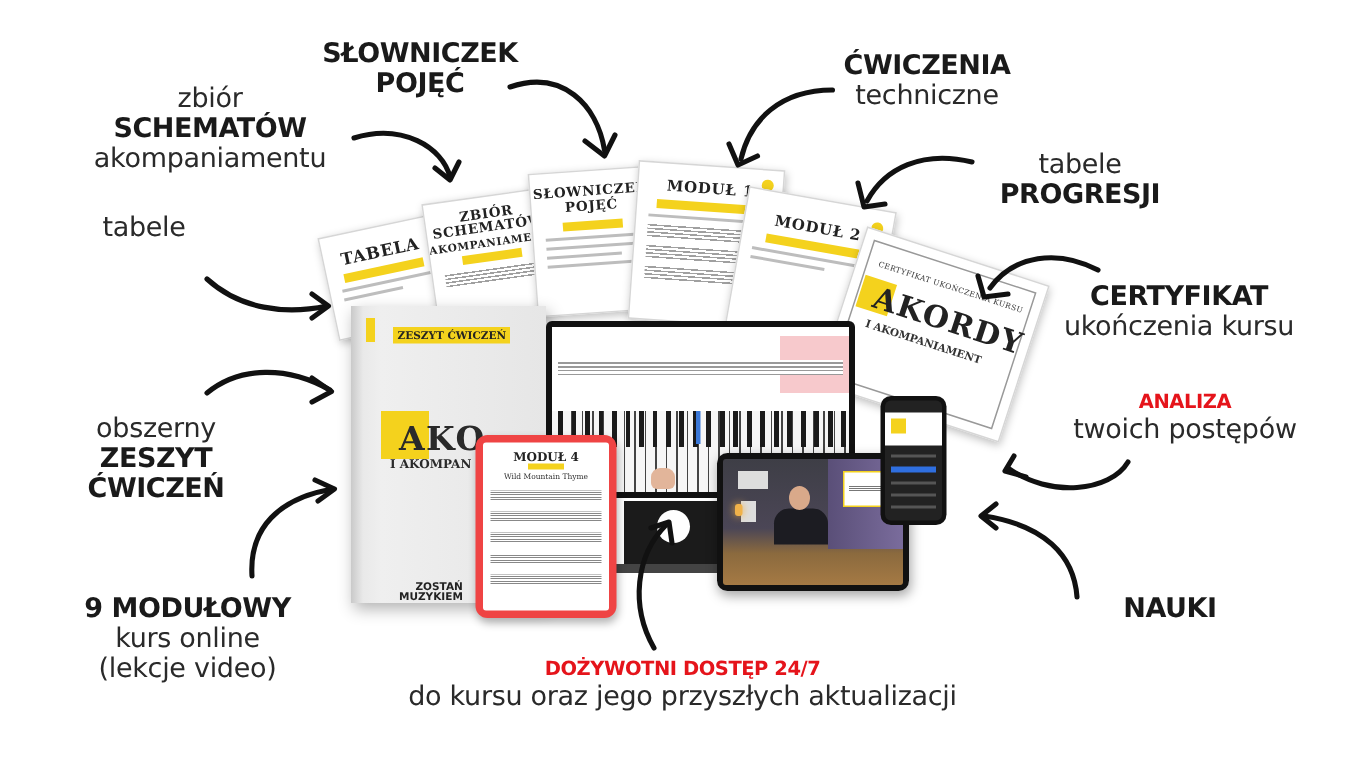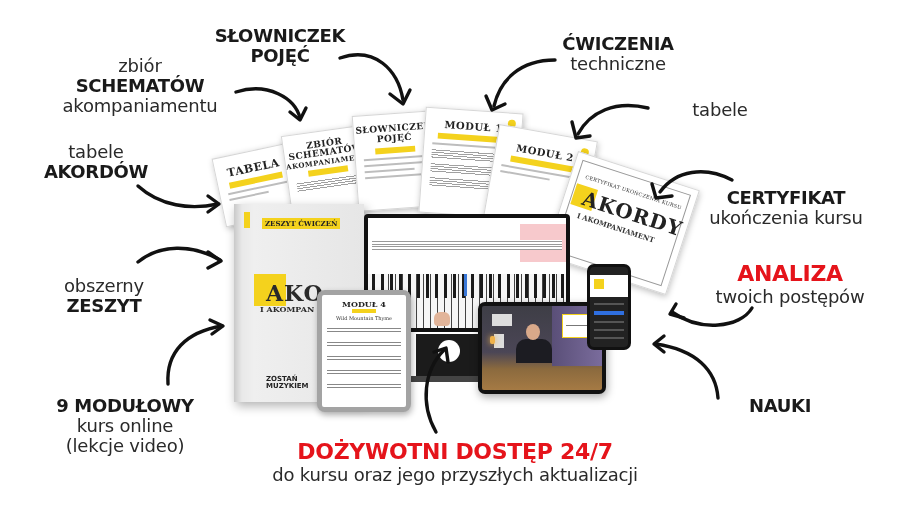--- a/index.html
+++ b/index.html
@@ -2,57 +2,57 @@
 <html><head>
 <meta charset="utf-8">
 <style>
   * { box-sizing: border-box; margin: 0; padding: 0; }
   html, body { width: 910px; height: 512px; background: #ffffff; overflow: hidden; }
   body { position: relative; font-family: "DejaVu Sans", "Liberation Sans", sans-serif; color: #1c1c1c; }
 
   .label { position: absolute; text-align: center; line-height: 1.12; white-space: nowrap; }
   .label .n { display: block; font-size: 18px; font-weight: 400; color: #2a2a2a; letter-spacing: -0.2px; }
   .label .b { display: block; font-size: 18px; font-weight: 700; color: #1a1a1a; letter-spacing: -0.3px; }
-  .label .r { display: block; font-size: 22px; font-weight: 700; color: #e5141b; letter-spacing: -0.3px; }
+  .label .r { display: block; font-size: 13px; font-weight: 700; color: #e5141b; letter-spacing: -0.3px; }
 
   svg.arrows { position: absolute; left: 0; top: 0; width: 910px; height: 512px; pointer-events: none; }
   svg.arrows path { fill: none; stroke: #111; stroke-width: 3.4; stroke-linecap: round; stroke-linejoin: round; }
 
   
   .sheet { position: absolute; background: #fff; border: 1px solid #d6d6d6; box-shadow: 1px 2px 6px rgba(0,0,0,0.25); overflow: hidden; }
   .sheet .st { font-family: "DejaVu Serif", "Liberation Serif", serif; font-weight: 700; color: #222; text-align: center; letter-spacing: 0.5px; }
   .sheet .hl { background: #f4d21d; height: 6px; margin: 3px auto; }
   .sheet .ln { height: 2px; background: #bdbdbd; margin: 4px 8px; }
   .sheet .staff { height: 10px; margin: 4px 8px; background: repeating-linear-gradient(#fff 0 1px, #888 1px 2px, #fff 2px 2.4px); opacity: .8; }
   .ydot { position: absolute; width: 8px; height: 8px; border-radius: 50%; background: #f4d21d; }
 
   
   .book { position: absolute; left: 234px; top: 204px; width: 130px; height: 198px; background: linear-gradient(90deg,#c9c9c9 0,#e9e9e9 8px,#efefef 20px,#e6e6e6 100%); box-shadow: 2px 4px 10px rgba(0,0,0,0.3); }
   .book .spine-y { position: absolute; left: 10px; top: 8px; width: 6px; height: 16px; background: #f4d21d; }
   .book .tag { position: absolute; left: 28px; top: 14px; font-family: "DejaVu Serif", serif; font-size: 7px; font-weight: 700; background: #f4d21d; padding: 1px 3px; color: #222; }
   .book .sq { position: absolute; left: 20px; top: 70px; width: 32px; height: 32px; background: #f4d21d; }
   .book .big { position: absolute; left: 32px; top: 76px; font-family: "DejaVu Serif", serif; font-size: 22px; font-weight: 700; color: #2a2a2a; letter-spacing: 1px; }
   .book .sub { position: absolute; left: 26px; top: 100px; font-family: "DejaVu Serif", serif; font-size: 8px; font-weight: 700; color: #2a2a2a; }
-  .book .logo { position: absolute; left: 32px; top: 172px; font-size: 7px; font-weight: 700; line-height: 1; color: #222; }
+  .book .logo { position: absolute; left: 32px; top: 184px; font-size: 7px; font-weight: 700; line-height: 1; color: #222; text-align: right; }
 
   
   .laptop { position: absolute; left: 364px; top: 214px; width: 206px; height: 118px; background: #111; border-radius: 4px; padding: 4px; }
   .laptop .scr { width: 100%; height: 100%; background: #fff; position: relative; overflow: hidden; }
   .laptop .pink { position: absolute; right: 0; top: 6px; width: 46px; height: 38px; background: #f7c9cc; }
   .laptop .stafl { position: absolute; left: 4px; right: 4px; top: 22px; height: 10px; background: repeating-linear-gradient(#fff 0 1.5px, #999 1.5px 2.5px); }
   .laptop .keys { position: absolute; left: 0; right: 0; top: 56px; height: 58px; background:
       repeating-linear-gradient(90deg, transparent 0 4px, #1a1a1a 4px 7px, transparent 7px 9px) top/100% 24px no-repeat,
       repeating-linear-gradient(90deg, #f6f6f6 0 6px, #444 6px 7px); }
   .laptop .bluekey { position: absolute; left: 96px; top: 56px; width: 3px; height: 22px; background: #3a78d8; }
   .lap-base { position: absolute; left: 416px; top: 334px; width: 72px; height: 44px; background: #1b1b1b; }
   .lap-base .knob { position: absolute; left: 22px; top: 6px; width: 22px; height: 22px; border-radius: 50%; background: #fff; }
   .lap-shelf { position: absolute; left: 410px; top: 376px; width: 92px; height: 6px; background: #444; }
 
   
-  .tablet { position: absolute; left: 317px; top: 290px; width: 94px; height: 122px; background: #a3a3a3; border-radius: 8px; padding: 5px; box-shadow: 1px 3px 6px rgba(0,0,0,0.3); }
+  .tablet { position: absolute; left: 317px; top: 290px; width: 94px; height: 122px; background: #ef4444; border-radius: 8px; padding: 5px; box-shadow: 1px 3px 6px rgba(0,0,0,0.3); }
   .tablet .scr { width: 100%; height: 100%; background: #fff; border-radius: 2px; position: relative; overflow: hidden; }
   .tablet .tt { position: absolute; left: 0; right: 0; top: 4px; text-align: center; font-family: "DejaVu Serif", serif; font-size: 8px; font-weight: 700; color: #222; }
   .tablet .hl { position: absolute; left: 30px; top: 14px; width: 24px; height: 4px; background: #f4d21d; }
   .tablet .song { position: absolute; left: 0; right: 0; top: 20px; text-align: center; font-family: "DejaVu Serif", serif; font-size: 5px; color: #333; }
   .tablet .stf { position: absolute; left: 5px; right: 5px; height: 7px; background: repeating-linear-gradient(#fff 0 1px, #888 1px 1.6px); }
 
   
   .vid { position: absolute; left: 478px; top: 302px; width: 128px; height: 92px; background: #111; border-radius: 7px; padding: 4px; box-shadow: 1px 3px 8px rgba(0,0,0,0.35); }
   .vid .scr { width: 100%; height: 100%; border-radius: 2px; position: relative; overflow: hidden;
       background: linear-gradient(180deg,#3e3e46 0,#4b4656 55%,#8b6a3e 75%,#a57a44 100%); }
@@ -269,35 +269,36 @@
   <span class="b">POJĘĆ</span>
 </div>
 
 <div class="label" style="left:548px;top:34px;width:140px;">
   <span class="b">ĆWICZENIA</span>
   <span class="n">techniczne</span>
 </div>
 
 <div class="label" style="left:660px;top:100px;width:120px;">
   <span class="n">tabele</span>
+  <span class="b">PROGRESJI</span>
 </div>
 
 <div class="label" style="left:36px;top:142px;width:120px;">
   <span class="n">tabele</span>
-  <span class="b">AKORDÓW</span>
 </div>
 
 <div class="label" style="left:696px;top:188px;width:180px;">
   <span class="b">CERTYFIKAT</span>
   <span class="n">ukończenia kursu</span>
 </div>
 
 <div class="label" style="left:44px;top:276px;width:120px;">
   <span class="n">obszerny</span>
   <span class="b">ZESZYT</span>
+  <span class="b">ĆWICZEŃ</span>
 </div>
 
 <div class="label" style="left:700px;top:262px;width:180px;">
   <span class="r">ANALIZA</span>
   <span class="n">twoich postępów</span>
 </div>
 
 <div class="label" style="left:40px;top:396px;width:170px;">
   <span class="b">9 MODUŁOWY</span>
   <span class="n">kurs online</span>

